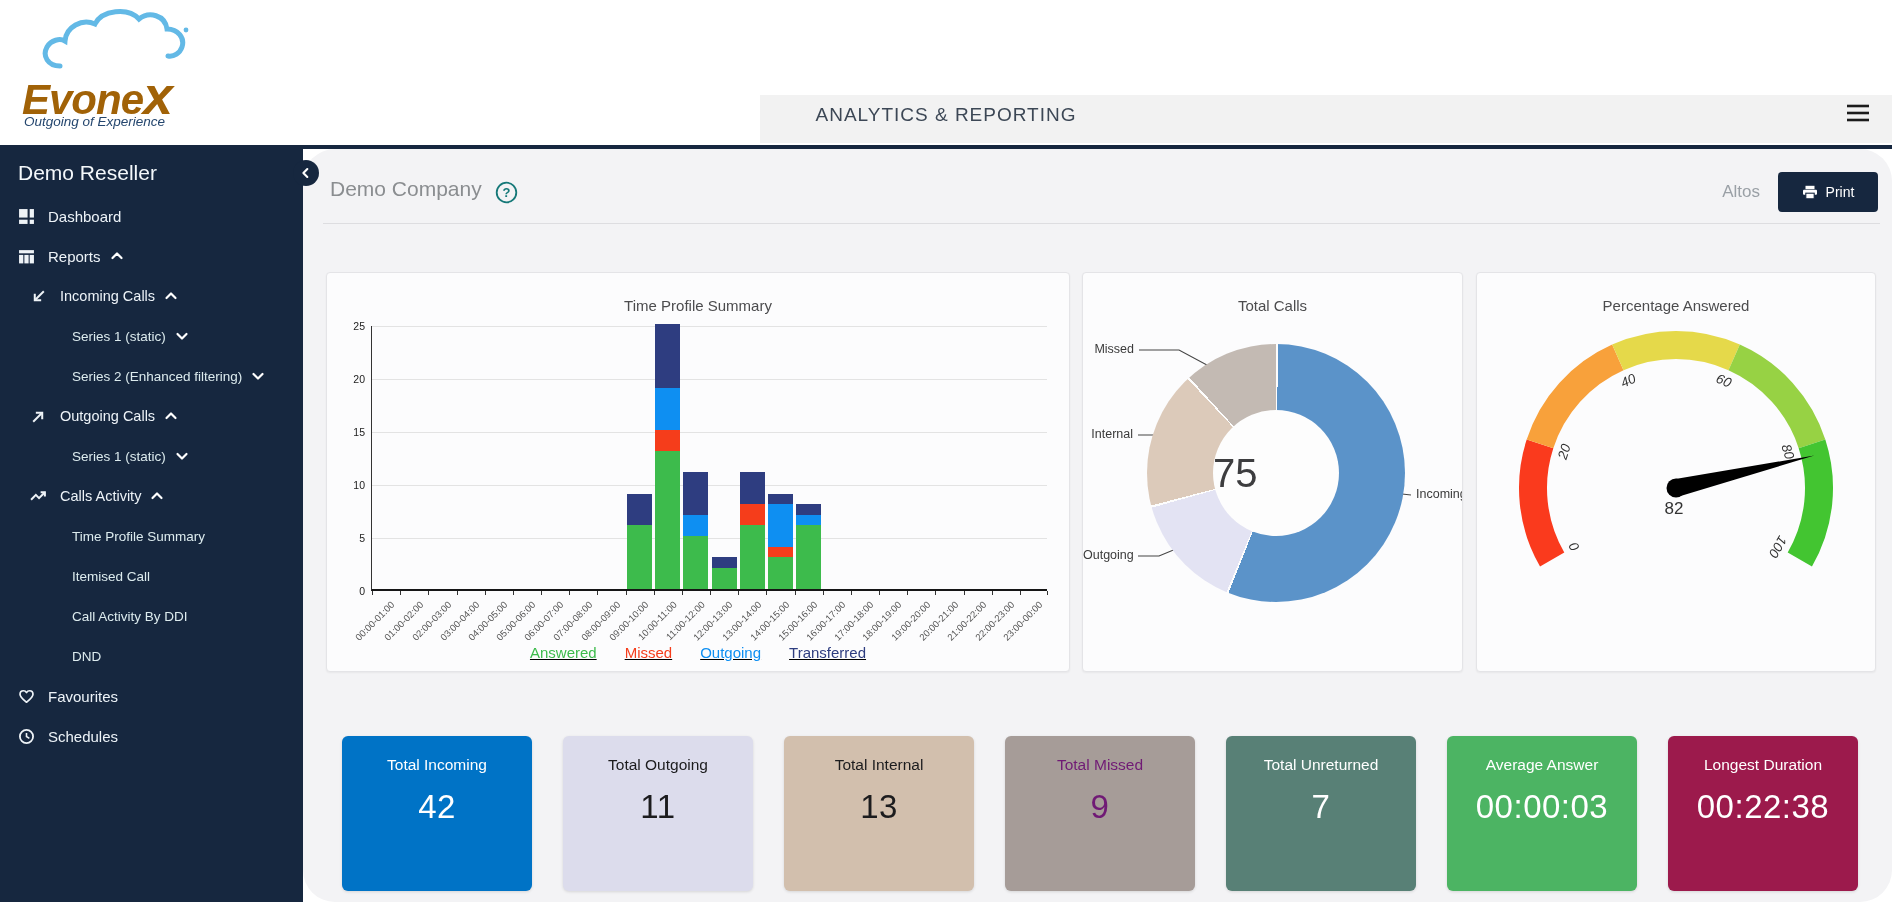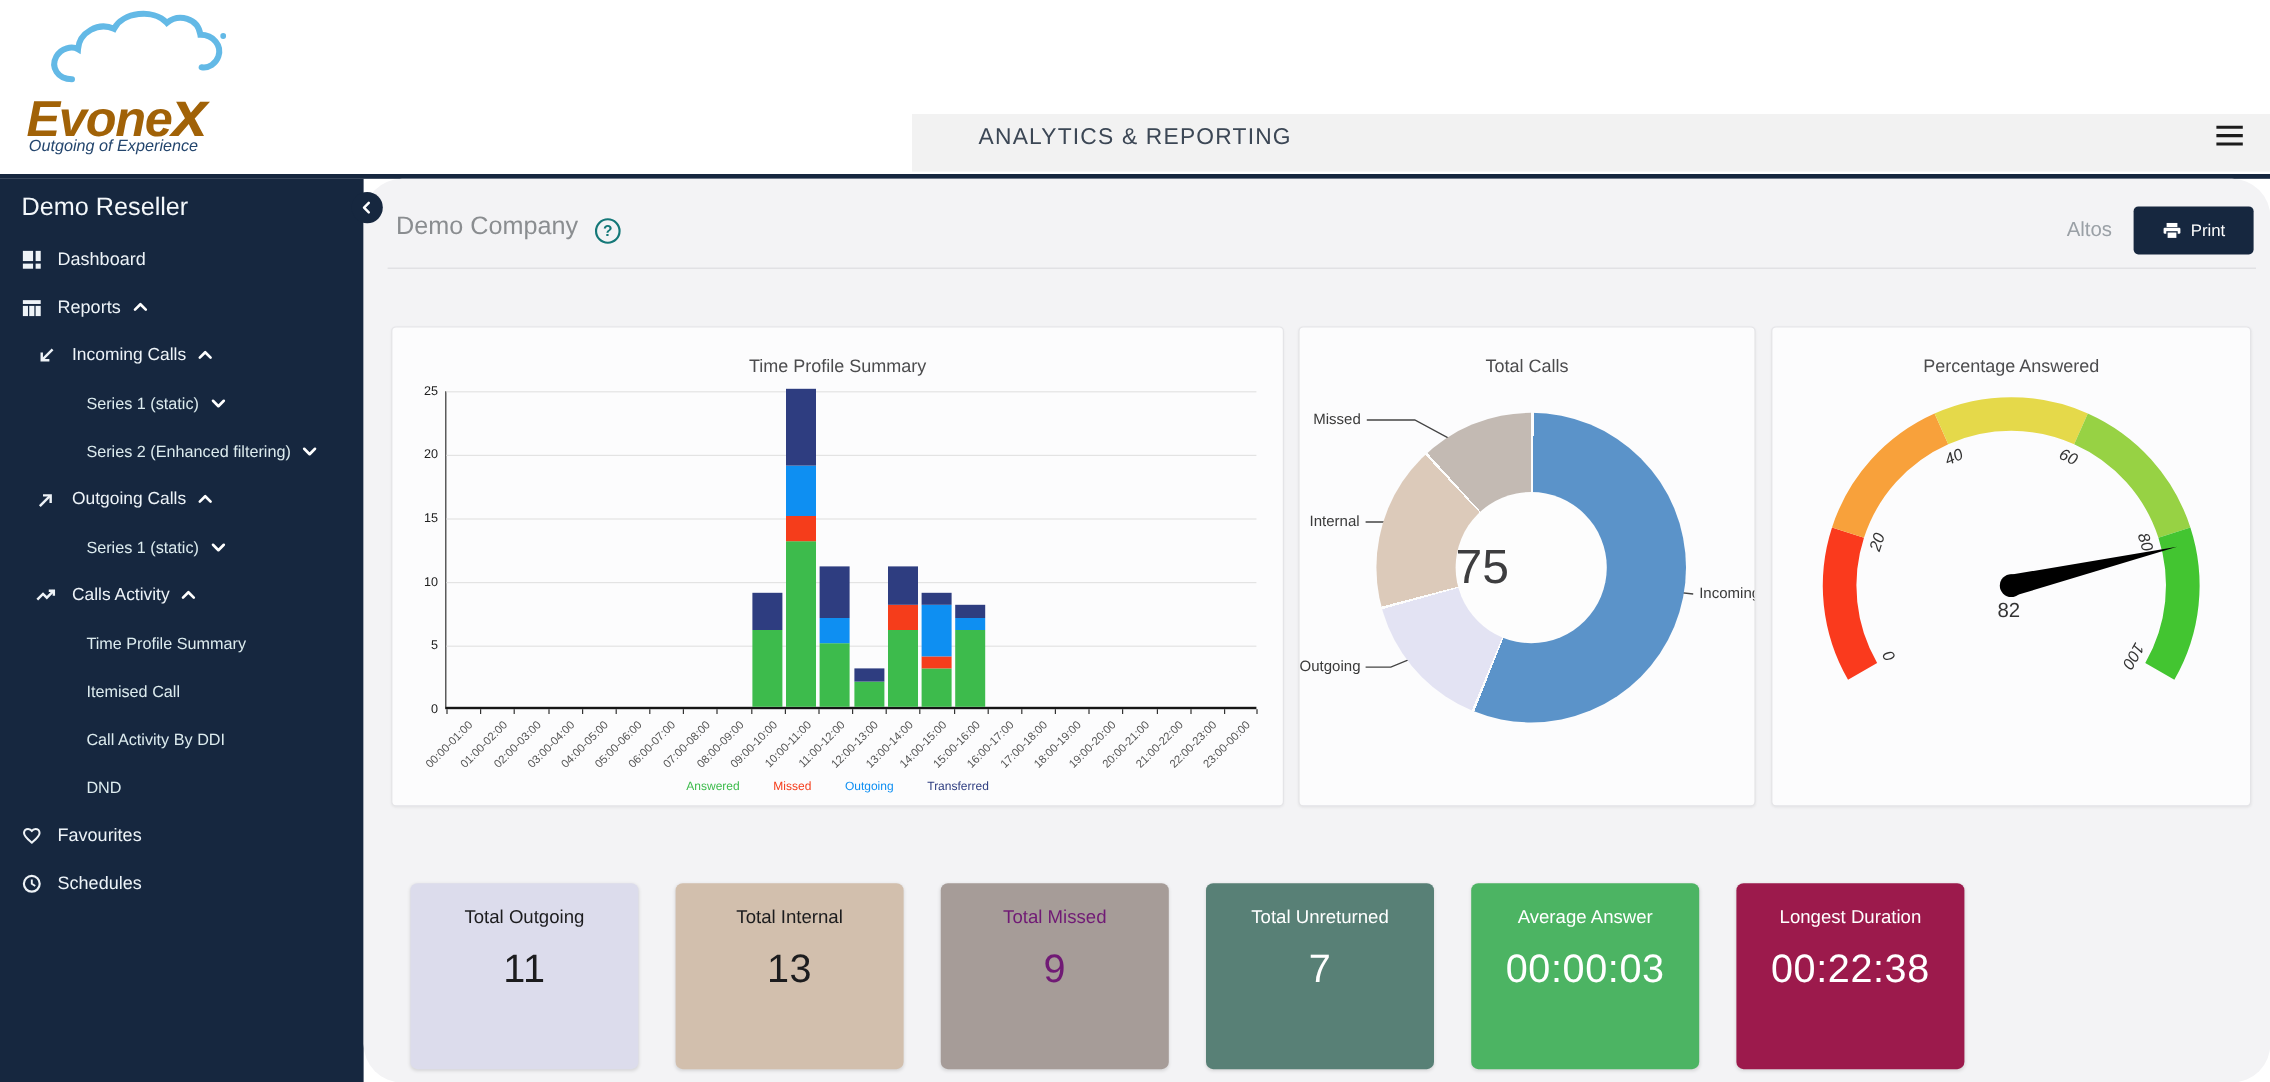--- a/index.html
+++ b/index.html
@@ -52,21 +52,21 @@
   #bar-card { left:23px; top:123px; width:744px; height:400px; }
   #bar-plot { position:absolute; left:44px; top:53px; width:676px; height:265px;
               border-left:1.5px solid #333; border-bottom:2px solid #161616; }
   .gridline { position:absolute; left:0; right:0; height:1px; background:#e3e3e3; }
   .bar-seg { position:absolute; }
   .y-label { position:absolute; left:6px; width:32px; text-align:right; font-size:10.5px; color:#222; }
   .x-tick { position:absolute; width:1px; height:4px; background:#333; top:265px; }
   .x-label-anchor { position:absolute; width:0; height:0; }
   .x-label-anchor span { position:absolute; right:0; top:0; white-space:nowrap; font-size:9.5px; color:#555;
                          transform:rotate(-45deg); transform-origin:right top; }
-  #bar-legend { position:absolute; left:0; right:0; bottom:10px; text-align:center; font-size:10px; }
+  #bar-legend { position:absolute; left:0; right:0; bottom:10px; text-align:center; font-size:15px;text-decoration:underline; }
   #bar-legend span { margin:0 14px; }
 
   
   #donut-card { left:779px; top:123px; width:381px; height:400px; overflow:hidden; }
   #donut { position:absolute; left:64px; top:71px; width:258px; height:258px; border-radius:50%; }
   #donut-hole { position:absolute; left:130px; top:137px; width:126px; height:126px; border-radius:50%;
                 background:#fdfdfd; display:flex; align-items:center; }
   #donut-total { font-size:40px; font-weight:300; color:#3d3d3f; }
   .donut-label { position:absolute; font-size:12.5px; color:#3a3a3a; }
   #donut-lines { position:absolute; left:0; top:0; }
@@ -431,20 +431,24 @@
         <text transform="translate(244.96124066756542,111.7693632863861) rotate(24)" text-anchor="middle" font-size="13.5" fill="#333" font-style="italic">60</text>
         <text transform="translate(306.46938634135233,180.08107963563094) rotate(72)" text-anchor="middle" font-size="13.5" fill="#333" font-style="italic">80</text>
         <text transform="translate(296.8608706276416,271.5) rotate(120)" text-anchor="middle" font-size="13.5" fill="#333" font-style="italic">100</text>
         <polygon points="337.24820420798875,182.57417644428685 196.9448421690041,206.23778987414155 201.0551578309959,223.76221012585845" fill="#000"></polygon>
         <circle cx="199" cy="215" r="9.5" fill="#000"></circle>
         <text x="197" y="241" text-anchor="middle" font-size="17" fill="#333">82</text>
       </svg>
   </section>
 
   <section class="kpi-row" id="kpi-row">
+      <div class="kpi" style="background: rgb(0, 115, 198); color: rgb(255, 255, 255);">
+        <div class="kpi-label">Total Incoming</div>
+        <div class="kpi-value">42</div>
+      </div>
       <div class="kpi" style="background: rgb(220, 220, 236); color: rgb(28, 28, 30);">
         <div class="kpi-label">Total Outgoing</div>
         <div class="kpi-value">11</div>
       </div>
       <div class="kpi" style="background: rgb(210, 191, 173); color: rgb(28, 28, 30);">
         <div class="kpi-label">Total Internal</div>
         <div class="kpi-value">13</div>
       </div>
       <div class="kpi" style="background: rgb(166, 156, 152); color: #701a75;">
         <div class="kpi-label">Total Missed</div>

